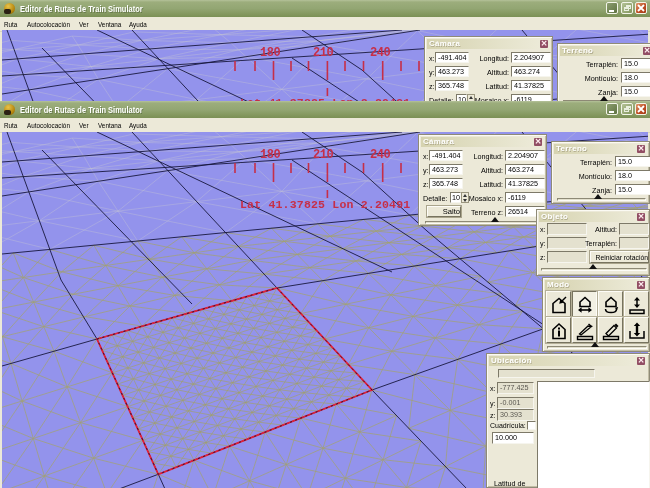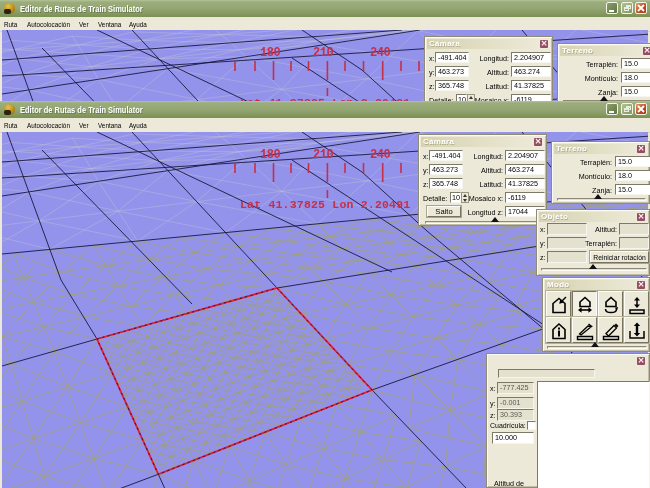--- a/index.html
+++ b/index.html
@@ -13,21 +13,21 @@
 .wbtn.mn{background:linear-gradient(135deg,#8d9e70,#5f7342)}
 .wbtn.rs{background:linear-gradient(135deg,#b3c195,#84975f)}
 .wbtn.cl{background:linear-gradient(135deg,#e29a6c,#bb4a22 60%,#a33c18)}
 .dlg{position:absolute;background:#ece9d8;border:1px solid #8f8b77;box-shadow:inset 1px 1px 0 #fbfaf3,inset -1px -1px 0 #c2bda6}
 .dtitle{position:absolute;left:2px;right:2px;top:2px;height:10px;background:linear-gradient(to right,#d6d3b0,#eeecdb);color:#fff;font-size:8px;font-weight:bold;line-height:10px;padding-left:2px;text-shadow:0.6px 0.6px 0 #b0ab8c;letter-spacing:0.3px}
 .dx{position:absolute;width:8px;height:8px;background:#924e64;color:#ffeef2;font-size:8px;line-height:7px;text-align:center;font-weight:bold;border-radius:1px}
 .fld{position:absolute;background:#fff;border:1px solid;border-color:#7d7968 #f6f5ee #f6f5ee #7d7968;font-size:7.2px;line-height:9px;padding-left:2px;color:#000;white-space:nowrap;overflow:hidden}
 .fld.dis{background:#e4e1cf;color:#5a5750}
 .lbl{position:absolute;font-size:7.2px;color:#000;white-space:nowrap}
 .lbl.r{text-align:right}
-.btn{position:absolute;background:#ece9d8;border:1px solid;border-color:#fdfcf7 #77735f #77735f #fdfcf7;box-shadow:0 0 0 1px #a9a48c;font-size:7.6px;text-align:center;color:#000}
+.btn{position:absolute;background:#ece9d8;border:1px solid;border-color:#fdfcf7 #77735f #77735f #fdfcf7;box-shadow:0 0 0 1px #a9a48c;font-size:7.6px;text-align:right;color:#000}
 .groove{position:absolute;height:3px;border:1px solid;border-color:#8d8975 #fdfcf7 #fdfcf7 #8d8975;background:#e2dfcc}
 .tri{position:absolute;width:0;height:0;border-left:4px solid transparent;border-right:4px solid transparent;border-bottom:5px solid #111}
 .mbtn{position:absolute;width:25px;height:26px;background:#ece9d8;border:1px solid;border-color:#fdfcf7 #77735f #77735f #fdfcf7;box-shadow:0 0 0 1px #b4af97}
 .mbtn.pressed{border-color:#77735f #fdfcf7 #fdfcf7 #77735f;background:#f2f0e3}
 .mbtn svg{position:absolute;left:2px;top:2px}
 </style></head><body>
 <div class="abs" style="left:0;top:0;width:650px;height:101px;overflow:hidden;background:#ece9d8">
     <div class="win-title abs" style="left:0;top:0px;width:650px">
       <div class="abs" style="left:4px;top:3px;width:11px;height:11px;border-radius:50%;background:radial-gradient(circle at 38% 30%,#e8c34a,#b8880f 60%,#7a5a08)">
         <div class="abs" style="left:0px;top:6px;width:7px;height:5px;background:#2a2014;border-radius:2px"></div>
@@ -164,22 +164,22 @@
       <div class="fld" style="left:86px;top:43px;width:40px;height:11px">41.37825</div>
       <div class="lbl" style="left:4px;top:59px">Detalle:</div>
       <div class="fld" style="left:31px;top:57px;width:11px;height:11px;padding-left:1px">10</div>
       <div class="abs" style="left:42px;top:57px;width:8px;height:11px;background:#ece9d8;border:1px solid #9a957e">
         <div class="abs" style="left:1px;top:1px;width:0;height:0;border-left:2.5px solid transparent;border-right:2.5px solid transparent;border-bottom:3px solid #333"></div>
         <div class="abs" style="left:1px;top:6px;width:0;height:0;border-left:2.5px solid transparent;border-right:2.5px solid transparent;border-top:3px solid #333"></div>
       </div>
       <div class="lbl r" style="left:44px;top:59px;width:40px">Mosaico x:</div>
       <div class="fld" style="left:86px;top:57px;width:40px;height:11px">-6119</div>
       <div class="btn" style="left:8px;top:71px;width:34px;height:11px;line-height:10px">Salto</div>
-      <div class="lbl r" style="left:44px;top:73px;width:40px">Longitud z:</div>
-      <div class="fld" style="left:86px;top:71px;width:40px;height:11px">17044</div>
+      <div class="lbl r" style="left:44px;top:73px;width:40px">Terreno z:</div>
+      <div class="fld" style="left:86px;top:71px;width:40px;height:11px">26514</div>
       <div class="groove" style="left:6px;top:86px;width:116px"></div>
       <div class="tri" style="left:72px;top:82px"></div>
     </div>
     <div class="dlg" style="left:551px;top:40px;width:99px;height:63px">
       <div class="dtitle">Terreno</div>
       <div class="dx" style="right:4px;top:3px">✕</div>
       <div class="lbl r" style="left:8px;top:16px;width:52px">Terraplén:</div>
       <div class="fld" style="left:63px;top:14px;width:36px;height:11px">15.0</div>
       <div class="lbl r" style="left:8px;top:30px;width:52px">Montículo:</div>
       <div class="fld" style="left:63px;top:28px;width:36px;height:11px">18.0</div>
@@ -261,26 +261,27 @@
         <svg width="20" height="22" viewBox="0 0 20 21">
           <path d="M10 2l3.2 3.6H6.8zM10 16l3.2-3.6H6.8z" fill="#000"></path>
           <path d="M8.8 4.5h2.4v9H8.8z" fill="#000"></path>
           <path d="M3 10.5v7h14v-7" fill="none" stroke="#000" stroke-width="1.5"></path>
         </svg>
       </div>
       <div class="groove" style="left:4px;top:68px;width:100px"></div>
       <div class="tri" style="left:48px;top:64px"></div>
     </div>
     <div class="dlg" style="left:486px;top:252px;width:164px;height:135px">
+      <div class="dtitle">Ubicación</div>
       <div class="dx" style="right:4px;top:3px">✕</div>
       <div class="fld dis" style="left:11px;top:15px;width:97px;height:9px"></div>
       <div class="lbl" style="left:3px;top:30px">x:</div>
       <div class="fld dis" style="left:10px;top:28px;width:37px;height:12px">-777.425</div>
       <div class="lbl" style="left:3px;top:45px">y:</div>
       <div class="fld dis" style="left:10px;top:43px;width:37px;height:12px">-0.001</div>
       <div class="lbl" style="left:3px;top:57px">z:</div>
       <div class="fld dis" style="left:10px;top:55px;width:37px;height:12px">30.393</div>
       <div class="lbl" style="left:3px;top:68px;font-size:7px">Cuadrícula:</div>
       <div class="fld" style="left:40px;top:67px;width:9px;height:9px"></div>
       <div class="fld" style="left:5px;top:78px;width:42px;height:12px">10.000</div>
       <div class="fld" style="left:50px;top:27px;width:113px;height:108px"></div>
-      <div class="lbl" style="left:7px;top:125px">Altitud de</div>
+      <div class="lbl" style="left:7px;top:125px">Latitud de</div>
     </div>
   </div>
 </body></html>

